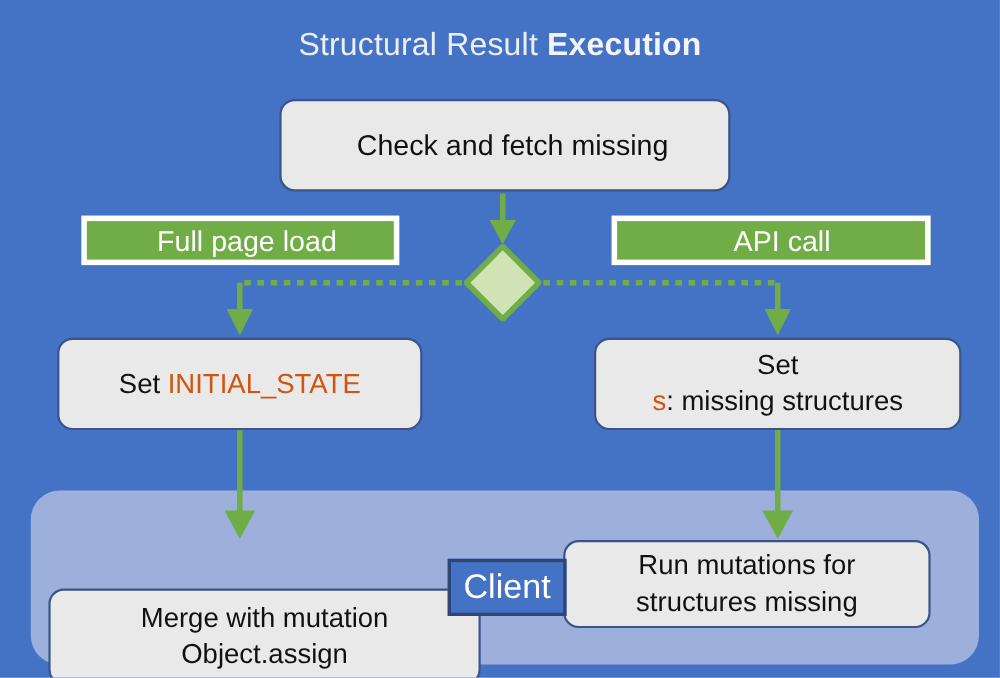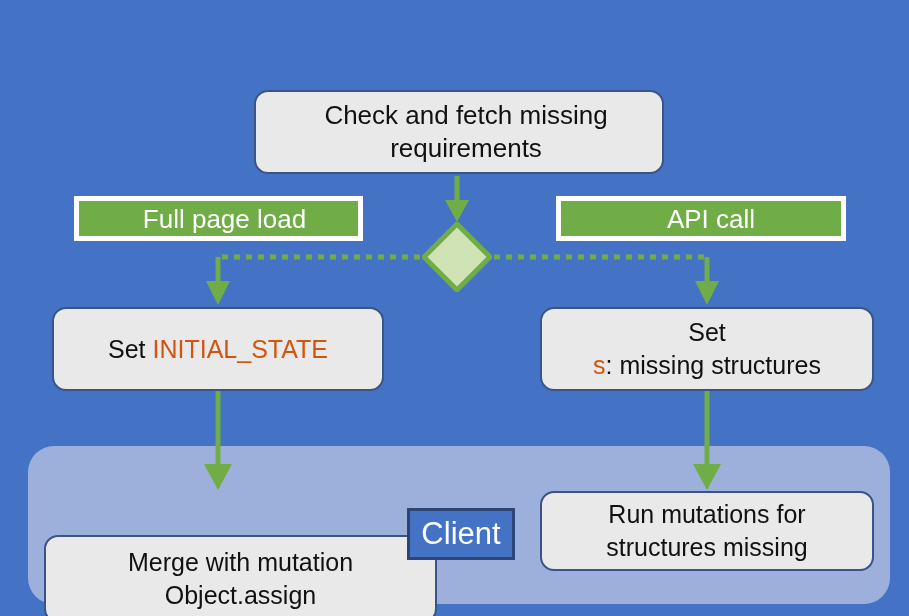--- a/index.html
+++ b/index.html
@@ -61,21 +61,21 @@
     font-size: 25px;
     line-height: 33px;
     padding: 2px 10px;
   }
   .node .orange { color: #d1540f; }
 
   #node-check     { left: 254px; top: 90px;  width: 410px; height: 84px;  font-size: 26px; padding-left: 24px; }
   #node-initial   { left: 52px;  top: 307px; width: 332px; height: 84px; text-align: right;  }
   #node-setmiss   { left: 540px; top: 307px; width: 334px; height: 84px;  }
   #node-merge     { left: 44px;  top: 491px; width: 393px; height: 88px; margin-top: 44px;  }
-  #node-runmut    { left: 540px; top: 491px; width: 334px; height: 80px;  }
+  #node-runmut    { left: 512px; top: 491px; width: 334px; height: 80px;  }
 
   
   .green-label {
     position: absolute;
     background: #70ad47;
     border: 5px solid #ffffff;
     box-sizing: border-box;
     display: flex;
     align-items: center;
     justify-content: center;
@@ -122,20 +122,23 @@
     width: 909px;
     height: 616px;
     pointer-events: none;
   }
 </style>
 </head>
 <body>
 
 <div id="canvas">
 
+  <div class="title">
+    <span>Structural Result </span><span class="bold">Execution</span>
+  </div>
 
   <div class="group-panel"></div>
 
   <svg id="connectors" viewBox="0 0 909 616">
 
     <line x1="457" y1="176" x2="457" y2="205" stroke="#70ad47" stroke-width="5"></line>
     <polygon points="457,222 445,200 469,200" fill="#70ad47"></polygon>
 
     <line x1="420" y1="257" x2="220" y2="257" stroke="#70ad47" stroke-width="5" stroke-dasharray="6 6" stroke-linecap="butt"></line>
     <line x1="218" y1="257" x2="218" y2="285" stroke="#70ad47" stroke-width="5"></line>
@@ -152,21 +155,20 @@
     <polygon points="707,490 693,464 721,464" fill="#70ad47"></polygon>
   </svg>
 
   <svg class="diamond" viewBox="0 0 70 70">
     <polygon points="35,2 68,35 35,68 2,35" fill="#cfe3b4" stroke="#70ad47" stroke-width="5"></polygon>
   </svg>
 
   <div class="node" id="node-check">
     <span>
       <span>Check and fetch missing</span><br>
-      <span>requirements</span>
     </span>
   </div>
 
   <div class="green-label" id="label-fullpage">
     <span>Full page load</span>
   </div>
   <div class="green-label" id="label-apicall">
     <span>API call</span>
   </div>
 

